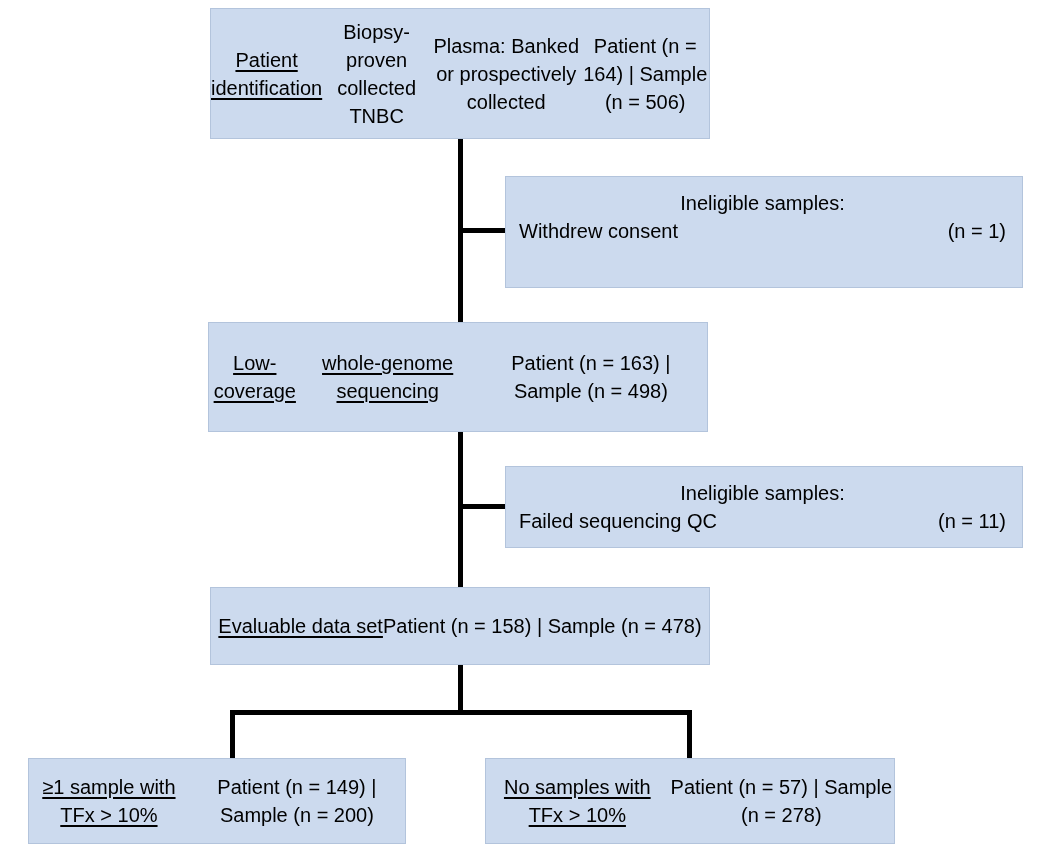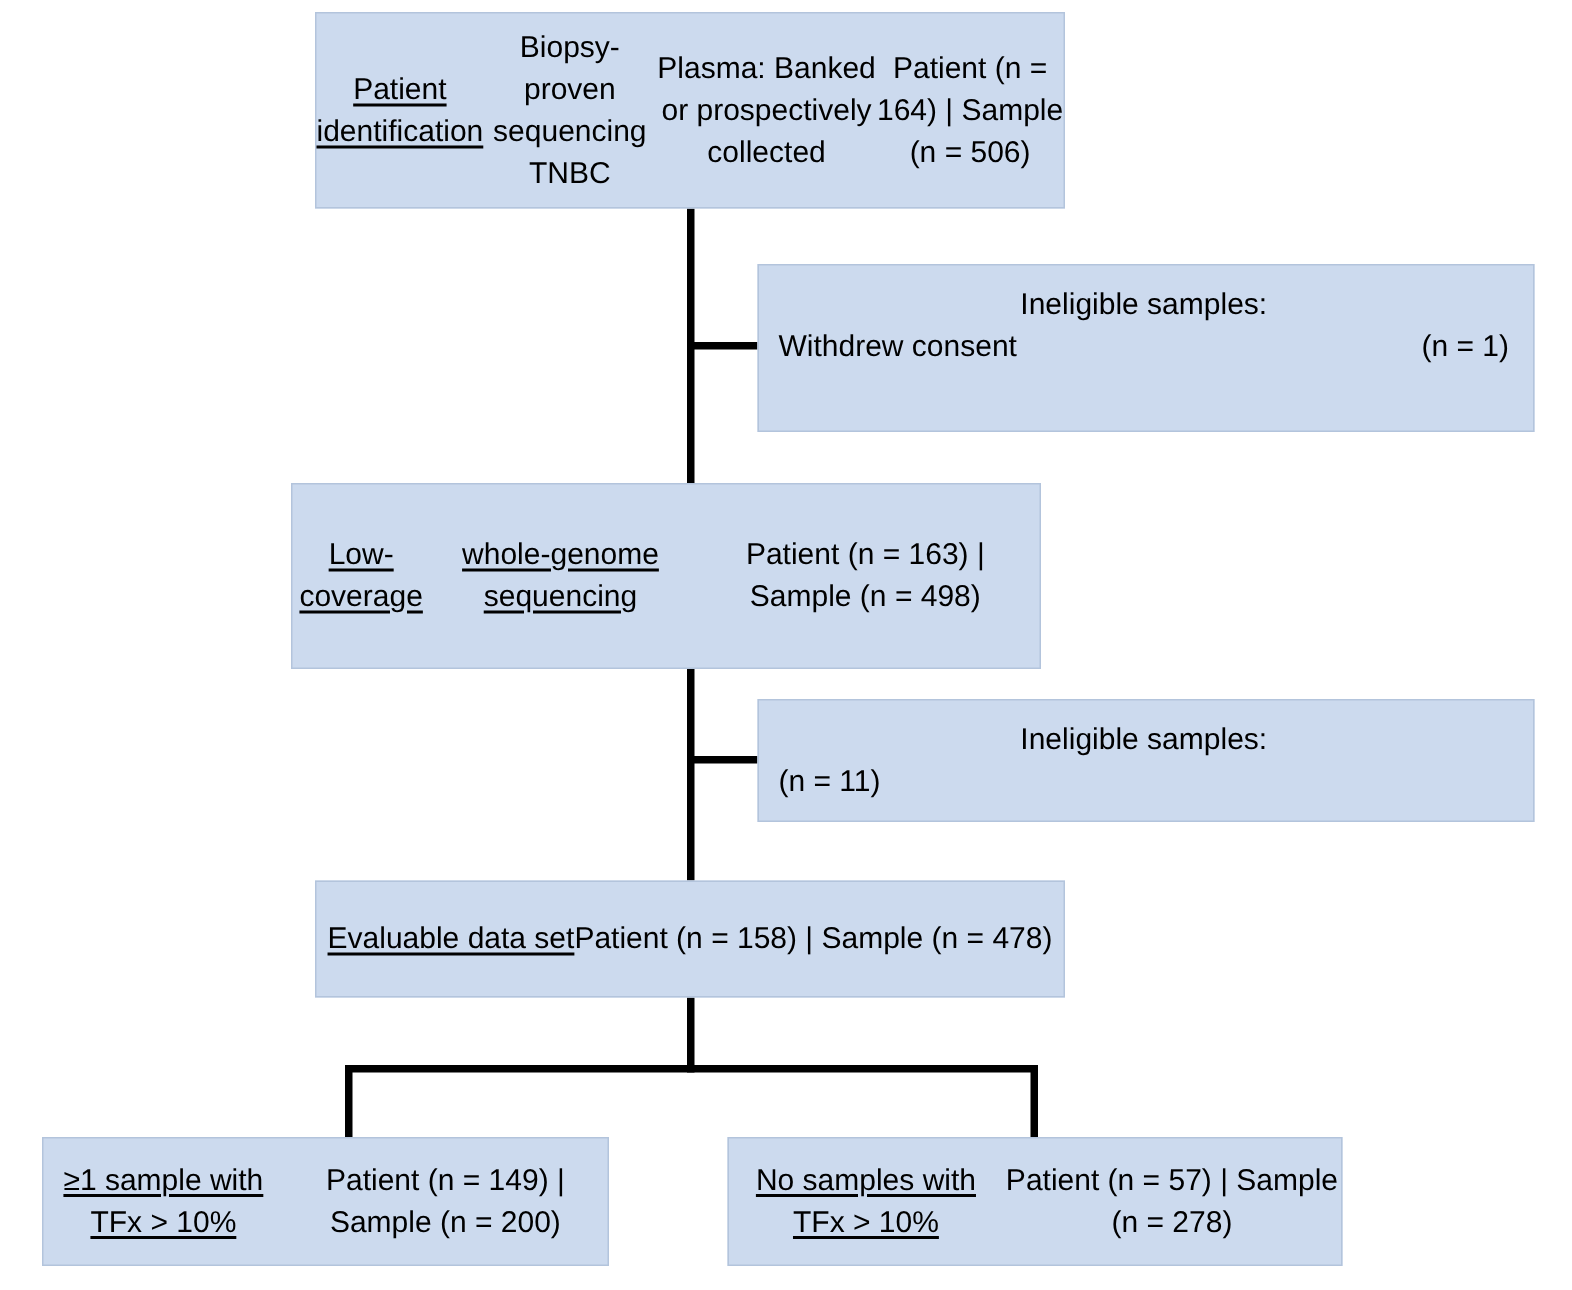--- a/index.html
+++ b/index.html
@@ -46,21 +46,21 @@
   .side-row {
     display: flex;
     justify-content: space-between;
   }
   .connector {
     position: absolute;
     background: var(--line, #000000);
   }
   
   #box-top   { left: 210px; top: 8px;   width: 500px; height: 131px; }
-  #box-mid   { left: 194px; top: 322px; width: 500px; height: 124px; }
+  #box-mid   { left: 208px; top: 322px; width: 500px; height: 110px; }
   #box-eval  { left: 210px; top: 587px; width: 500px; height: 78px; text-align: center;  }
   
   #box-side1 { left: 505px; top: 176px; width: 518px; height: 112px; }
   #box-side2 { left: 505px; top: 466px; width: 518px; height: 82px;  }
   
   #box-left  { left: 28px;  top: 758px; width: 378px; height: 86px;  }
   #box-right { left: 485px; top: 758px; width: 410px; height: 86px;  }
   
   #line-v1    { left: 458px; top: 139px; width: 5px;   height: 183px; }
   #line-stub1 { left: 460px; top: 228px; width: 45px;  height: 5px;   }
@@ -80,21 +80,21 @@
   <div class="connector" id="line-stub1"></div>
   <div class="connector" id="line-v2"></div>
   <div class="connector" id="line-stub2"></div>
   <div class="connector" id="line-v3"></div>
   <div class="connector" id="line-hbranch"></div>
   <div class="connector" id="line-vleft"></div>
   <div class="connector" id="line-vright"></div>
 
   <div class="box center" id="box-top">
     <div class="underlined">Patient identification</div>
-    <div>Biopsy-proven sequencing TNBC</div>
+    <div>Biopsy-proven collected TNBC</div>
     <div>Plasma: Banked or prospectively collected</div>
     <div class="stats">Patient (n = 164) | Sample (n = 506)</div>
   </div>
 
   <div class="box side" id="box-side1">
     <div>Ineligible samples:</div>
     <div class="side-row">
       <span>Withdrew consent</span>
       <span>(n = 1)</span>
     </div>
@@ -102,20 +102,21 @@
 
   <div class="box center" id="box-mid">
     <div class="underlined">Low-coverage</div>
     <div class="underlined">whole-genome sequencing</div>
     <div class="stats">Patient (n = 163) | Sample (n = 498)</div>
   </div>
 
   <div class="box side" id="box-side2">
     <div>Ineligible samples:</div>
     <div class="side-row">
+      <span>Failed sequencing QC</span>
       <span>(n = 11)</span>
     </div>
   </div>
 
   <div class="box center" id="box-eval">
     <div class="underlined">Evaluable data set</div>
     <div class="stats">Patient (n = 158) | Sample (n = 478)</div>
   </div>
 
   <div class="box center" id="box-left">

